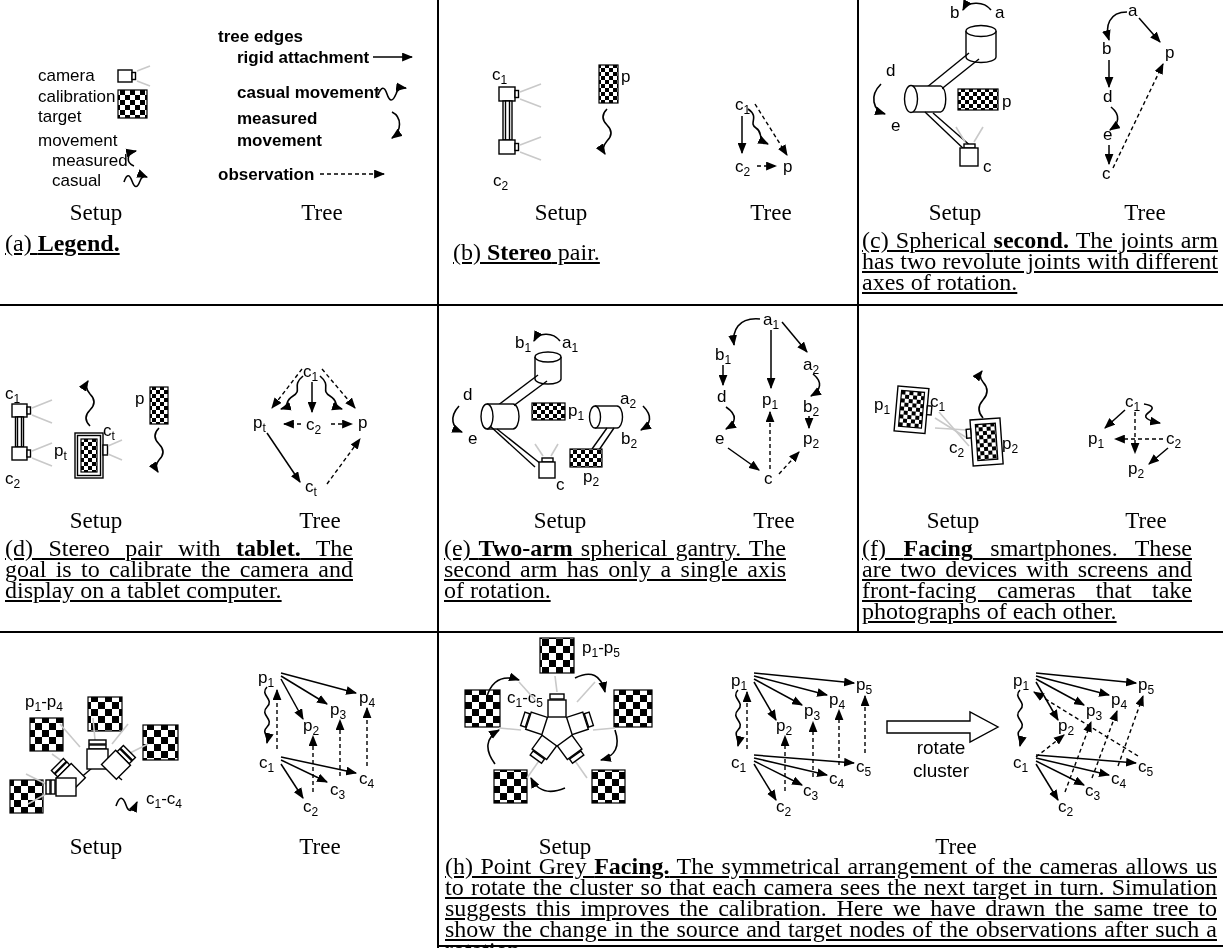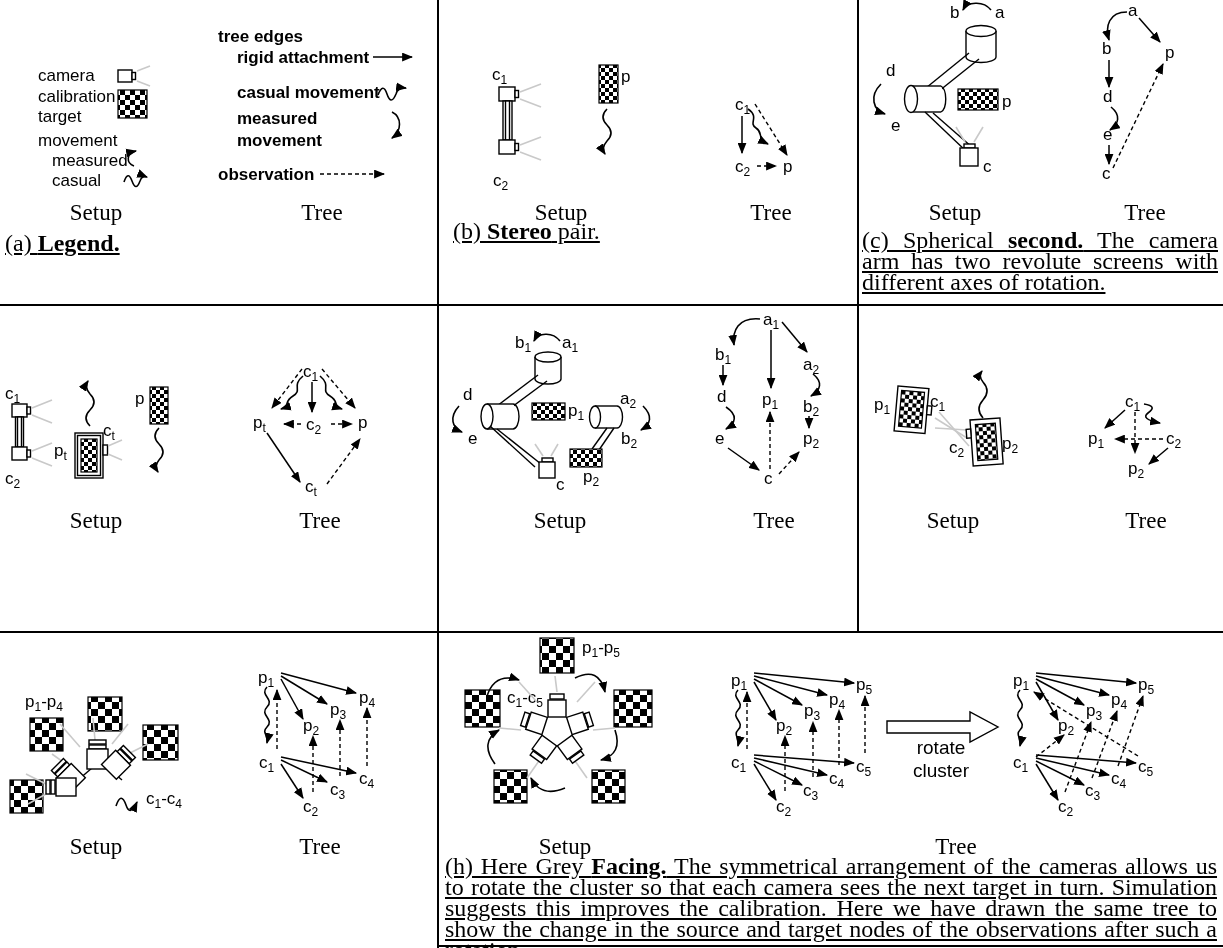--- a/index.html
+++ b/index.html
@@ -133,21 +133,21 @@
         <line x1="320" y1="166" x2="339" y2="166" class="dash" marker-end="url(#ah)"></line>
         <line x1="318" y1="104" x2="350" y2="155" class="dash" marker-end="url(#ah)"></line>
         <path d="M311,109 c12,8 0,14 8,19 c8,5 0,10 12,16" class="squig" marker-end="url(#ah)"></path>
       </g>
       <text class="lbl" x="298" y="110"><tspan>c</tspan><tspan class="sub" dy="4">1</tspan></text>
       <text class="lbl" x="298" y="172"><tspan>c</tspan><tspan class="sub" dy="4">2</tspan></text>
       <text class="lbl" x="346" y="172"><tspan>p</tspan></text>
       <text class="serif" x="124" y="220">Setup</text>
       <text class="serif" x="334" y="220">Tree</text>
     </svg>
-    <div class="caption" style="left:16px;top:221px;width:260px">
+    <div class="caption" style="left:16px;top:242px;width:260px">
       <span>(b) </span><b>Stereo</b><span> pair.</span>
     </div>
   </div>
 
   <div class="panel" style="left:857px;top:0;width:366px;height:304px">
     <svg width="366" height="304">
       <g>
         <path d="M134,10 c-8,-10 -24,-8 -28,0" class="squig" marker-end="url(#ah)"></path>
         <rect x="109" y="31" width="30" height="26" fill="#fff" stroke="none"></rect>
         <line x1="109" y1="31" x2="109" y2="57" class="s"></line>
@@ -189,21 +189,21 @@
       <text class="lbl" x="271" y="16"><tspan>a</tspan></text>
       <text class="lbl" x="245" y="54"><tspan>b</tspan></text>
       <text class="lbl" x="308" y="58"><tspan>p</tspan></text>
       <text class="lbl" x="246" y="102"><tspan>d</tspan></text>
       <text class="lbl" x="246" y="140"><tspan>e</tspan></text>
       <text class="lbl" x="245" y="179"><tspan>c</tspan></text>
       <text class="serif" x="98" y="220">Setup</text>
       <text class="serif" x="288" y="220">Tree</text>
     </svg>
     <div class="caption j" style="left:5px;top:230px;width:356px">
-      <span>(c) Spherical </span><b>second.</b><span> The camera arm has two revolute screens with different axes of rotation.</span>
+      <span>(c) Spherical </span><b>second.</b><span> The joints arm has two revolute joints with different axes of rotation.</span>
     </div>
   </div>
 
   <div class="panel" style="left:0;top:306px;width:437px;height:325px">
     <svg width="437" height="325">
       <g>
         <rect x="12" y="98" width="15" height="13" class="sw"></rect>
           <rect x="27" y="101" width="3.5" height="7" class="sw"></rect>
         <rect x="15.5" y="111" width="8" height="30" class="sw"></rect>
           <rect x="17.5" y="111" width="4" height="30" class="sw"></rect>
@@ -242,20 +242,23 @@
         <line x1="327" y1="178" x2="360" y2="133" class="dash" marker-end="url(#ah)"></line>
       </g>
       <text class="lbl" x="303" y="71"><tspan>c</tspan><tspan class="sub" dy="4">1</tspan></text>
       <text class="lbl" x="253" y="122"><tspan>p</tspan><tspan class="sub" dy="4">t</tspan></text>
       <text class="lbl" x="306" y="124"><tspan>c</tspan><tspan class="sub" dy="4">2</tspan></text>
       <text class="lbl" x="358" y="122"><tspan>p</tspan></text>
       <text class="lbl" x="305" y="186"><tspan>c</tspan><tspan class="sub" dy="4">t</tspan></text>
       <text class="serif" x="96" y="222">Setup</text>
       <text class="serif" x="320" y="222">Tree</text>
     </svg>
+    <div class="caption j" style="left:5px;top:232px;width:348px">
+      <span>(d) Stereo pair with </span><b>tablet.</b><span> The goal is to calibrate the camera and display on a tablet computer.</span>
+    </div>
   </div>
 
   <div class="panel" style="left:437px;top:306px;width:420px;height:325px">
     <svg width="420" height="325">
       <g>
         <path d="M123,35 c-8,-10 -22,-8 -26,0" class="squig" marker-end="url(#ah)"></path>
         <rect x="98" y="51" width="26" height="23" fill="#fff" stroke="none"></rect>
         <line x1="98" y1="51" x2="98" y2="73" class="s"></line>
           <line x1="124" y1="51" x2="124" y2="73" class="s"></line>
         <path d="M98,73 A13,5 0 0 0 124,73" class="s"></path>
@@ -313,20 +316,23 @@
       <text class="lbl" x="366" y="64"><tspan>a</tspan><tspan class="sub" dy="4">2</tspan></text>
       <text class="lbl" x="325" y="99"><tspan>p</tspan><tspan class="sub" dy="4">1</tspan></text>
       <text class="lbl" x="280" y="96"><tspan>d</tspan></text>
       <text class="lbl" x="366" y="106"><tspan>b</tspan><tspan class="sub" dy="4">2</tspan></text>
       <text class="lbl" x="278" y="138"><tspan>e</tspan></text>
       <text class="lbl" x="366" y="138"><tspan>p</tspan><tspan class="sub" dy="4">2</tspan></text>
       <text class="lbl" x="327" y="178"><tspan>c</tspan></text>
       <text class="serif" x="123" y="222">Setup</text>
       <text class="serif" x="337" y="222">Tree</text>
     </svg>
+    <div class="caption j" style="left:7px;top:232px;width:342px">
+      <span>(e) </span><b>Two-arm</b><span> spherical gantry.  The second arm has only a single axis of rotation.</span>
+    </div>
   </div>
 
   <div class="panel" style="left:857px;top:306px;width:366px;height:325px">
     <svg width="366" height="325">
       <g transform="translate(41,80) rotate(5)">
         <rect x="0" y="0" width="31" height="45" class="sw" stroke-width="1.6"></rect>
         <rect x="4" y="4" width="23" height="36" class="chk4"></rect>
         <rect x="31" y="17" width="4.5" height="9" class="sw"></rect>
       </g>
       <line x1="78" y1="112" x2="110" y2="132" class="ray"></line>
@@ -349,20 +355,23 @@
         <line x1="306" y1="133" x2="258" y2="133" class="dash" marker-end="url(#ah)"></line>
         <line x1="311" y1="142" x2="292" y2="158" class="arrow" marker-end="url(#ah)"></line>
       </g>
       <text class="lbl" x="268" y="101"><tspan>c</tspan><tspan class="sub" dy="4">1</tspan></text>
       <text class="lbl" x="231" y="138"><tspan>p</tspan><tspan class="sub" dy="4">1</tspan></text>
       <text class="lbl" x="309" y="138"><tspan>c</tspan><tspan class="sub" dy="4">2</tspan></text>
       <text class="lbl" x="271" y="168"><tspan>p</tspan><tspan class="sub" dy="4">2</tspan></text>
       <text class="serif" x="96" y="222">Setup</text>
       <text class="serif" x="289" y="222">Tree</text>
     </svg>
+    <div class="caption j" style="left:5px;top:232px;width:330px">
+      <span>(f) </span><b>Facing</b><span> smartphones.  These are two devices with screens and front-facing cameras that take photographs of each other.</span>
+    </div>
   </div>
 
   <div class="panel" style="left:0;top:632px;width:437px;height:316px">
     <svg width="437" height="316">
       <text class="lbl" x="25" y="75"><tspan>p</tspan><tspan class="sub" dy="4">1</tspan><tspan dy="-4">-p</tspan><tspan class="sub" dy="4">4</tspan></text>
       <rect x="30" y="86" width="33" height="33" class="chk7"></rect>
       <rect x="88" y="65" width="34" height="34" class="chk7"></rect>
       <rect x="143" y="93" width="35" height="35" class="chk7"></rect>
       <rect x="10" y="148" width="33" height="33" class="chk7"></rect>
       <g>
@@ -508,17 +517,17 @@
         <text class="lbl" x="576" y="136"><tspan>c</tspan><tspan class="sub" dy="4">1</tspan></text>
         <text class="lbl" x="621" y="180"><tspan>c</tspan><tspan class="sub" dy="4">2</tspan></text>
         <text class="lbl" x="648" y="164"><tspan>c</tspan><tspan class="sub" dy="4">3</tspan></text>
         <text class="lbl" x="674" y="152"><tspan>c</tspan><tspan class="sub" dy="4">4</tspan></text>
         <text class="lbl" x="701" y="140"><tspan>c</tspan><tspan class="sub" dy="4">5</tspan></text>
       </g>
       <text class="serif" x="128" y="222">Setup</text>
       <text class="serif" x="519" y="222">Tree</text>
     </svg>
     <div class="caption j" style="left:8px;top:224px;width:772px">
-      <span>(h) Here Grey </span><b>Facing.</b><span> The symmetrical arrangement of the cameras allows us to rotate the cluster so that each camera sees the next target in turn.  Simulation suggests this improves the calibration.  Here we have drawn the same tree to show the change in the source and target nodes of the observations after such a rotation.</span>
+      <span>(h) Point Grey </span><b>Facing.</b><span> The symmetrical arrangement of the cameras allows us to rotate the cluster so that each camera sees the next target in turn.  Simulation suggests this improves the calibration.  Here we have drawn the same tree to show the change in the source and target nodes of the observations after such a rotation.</span>
     </div>
   </div>
 
 </div>
 
 </body></html>

